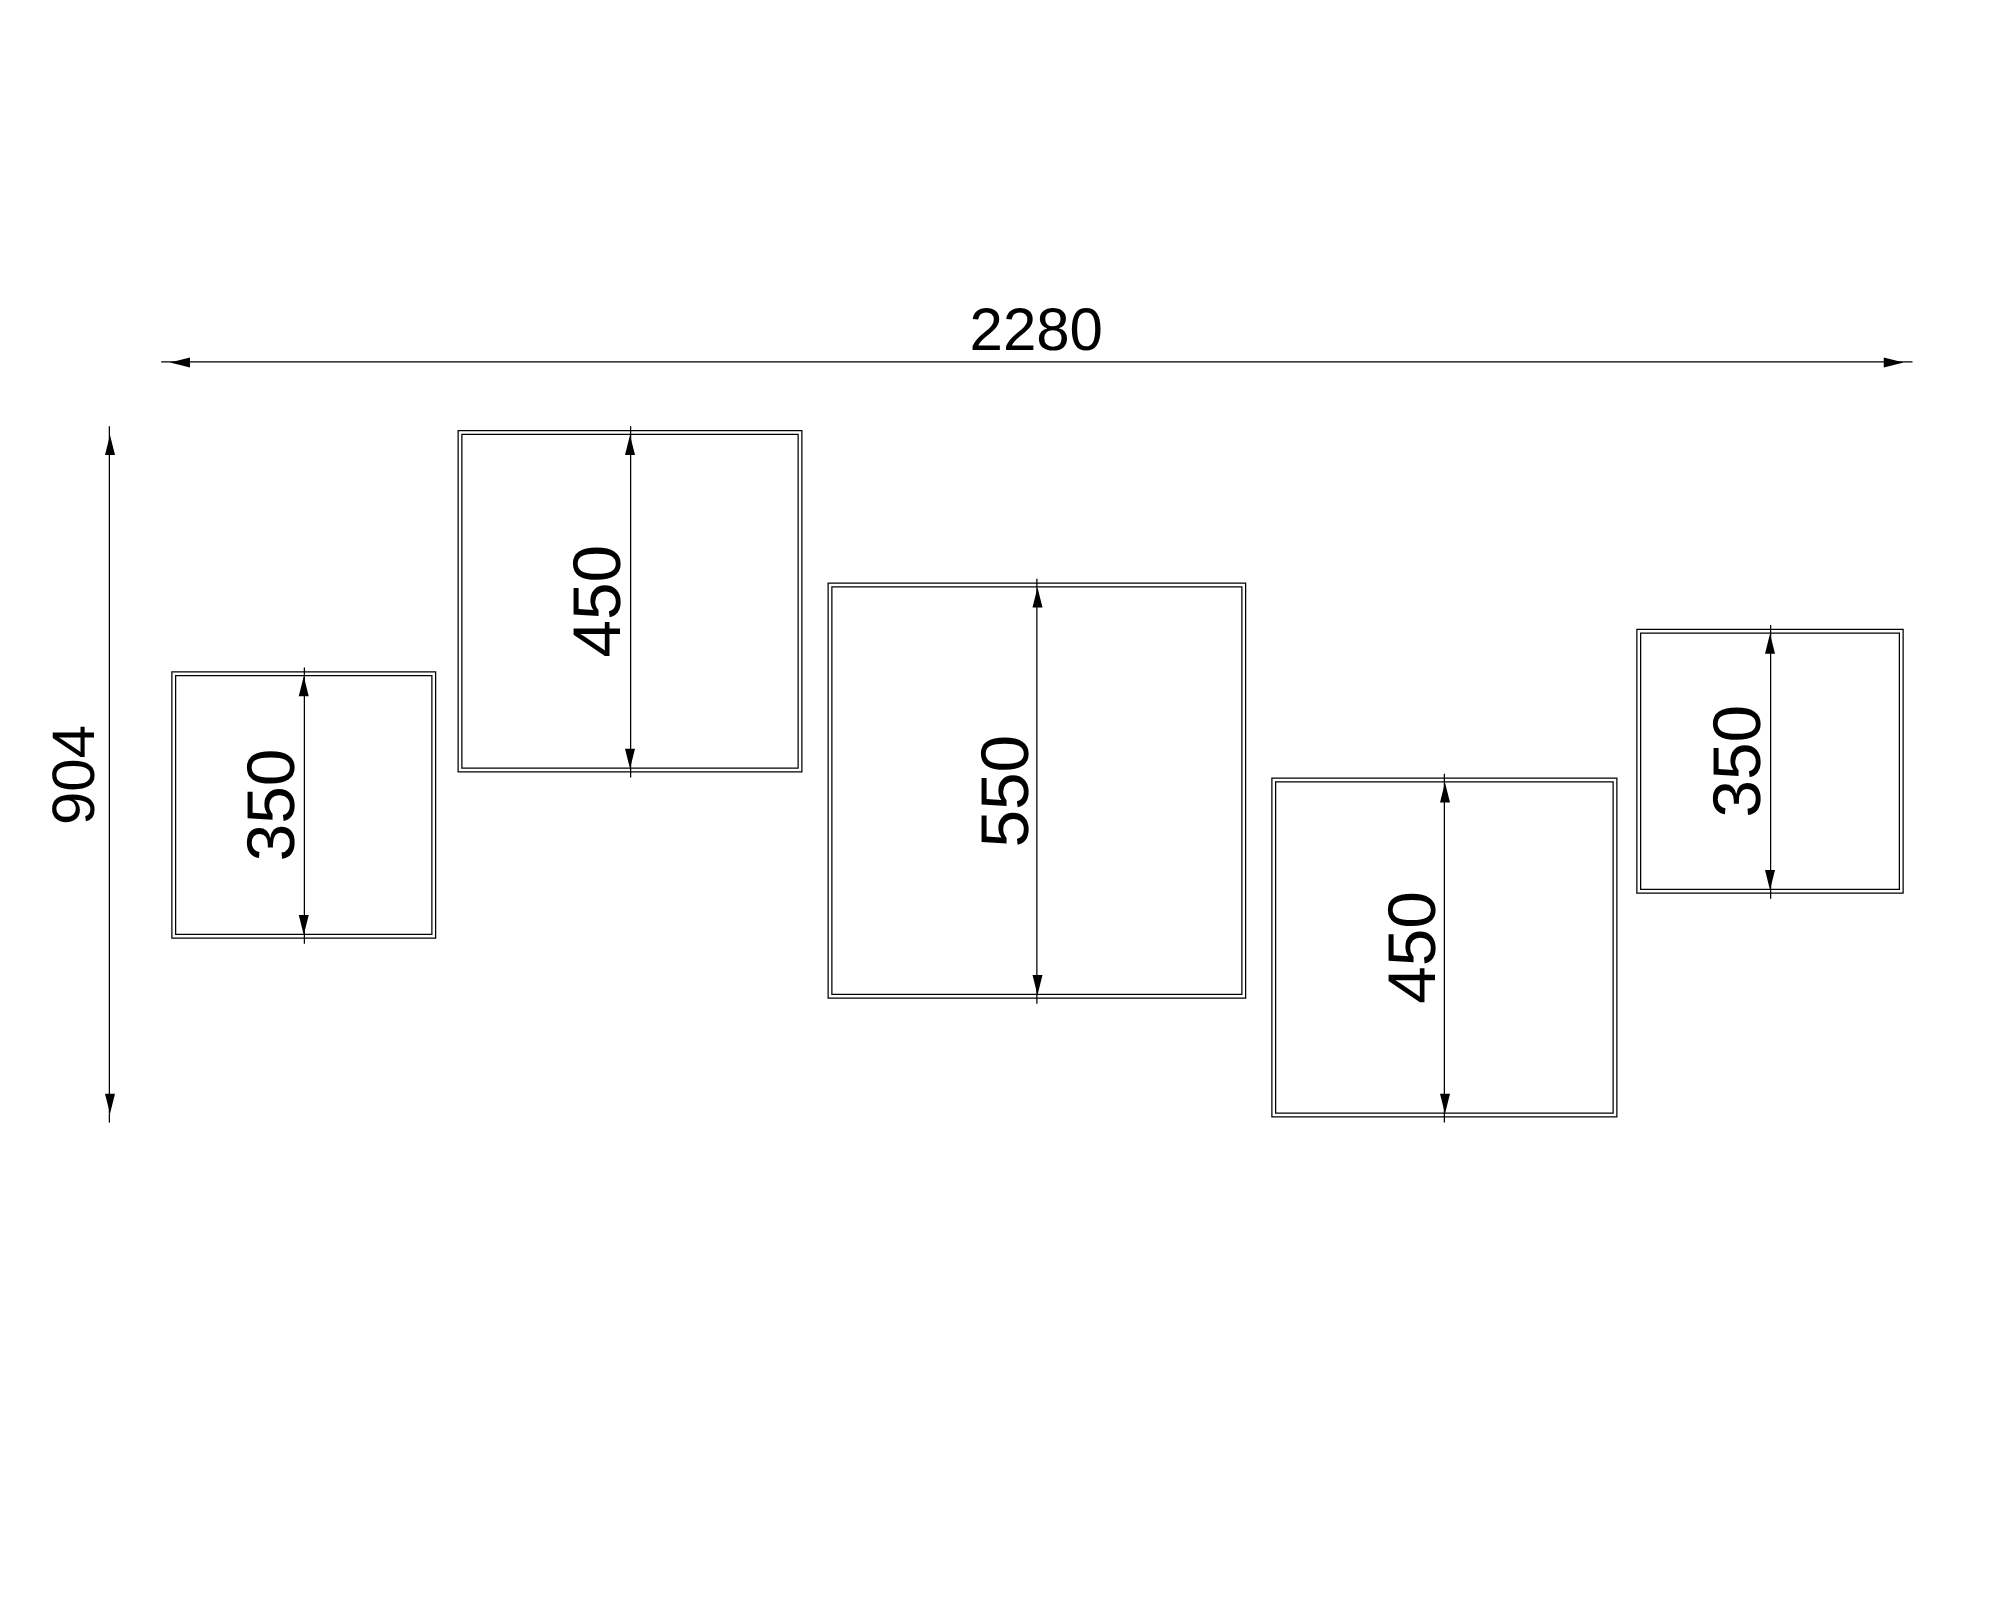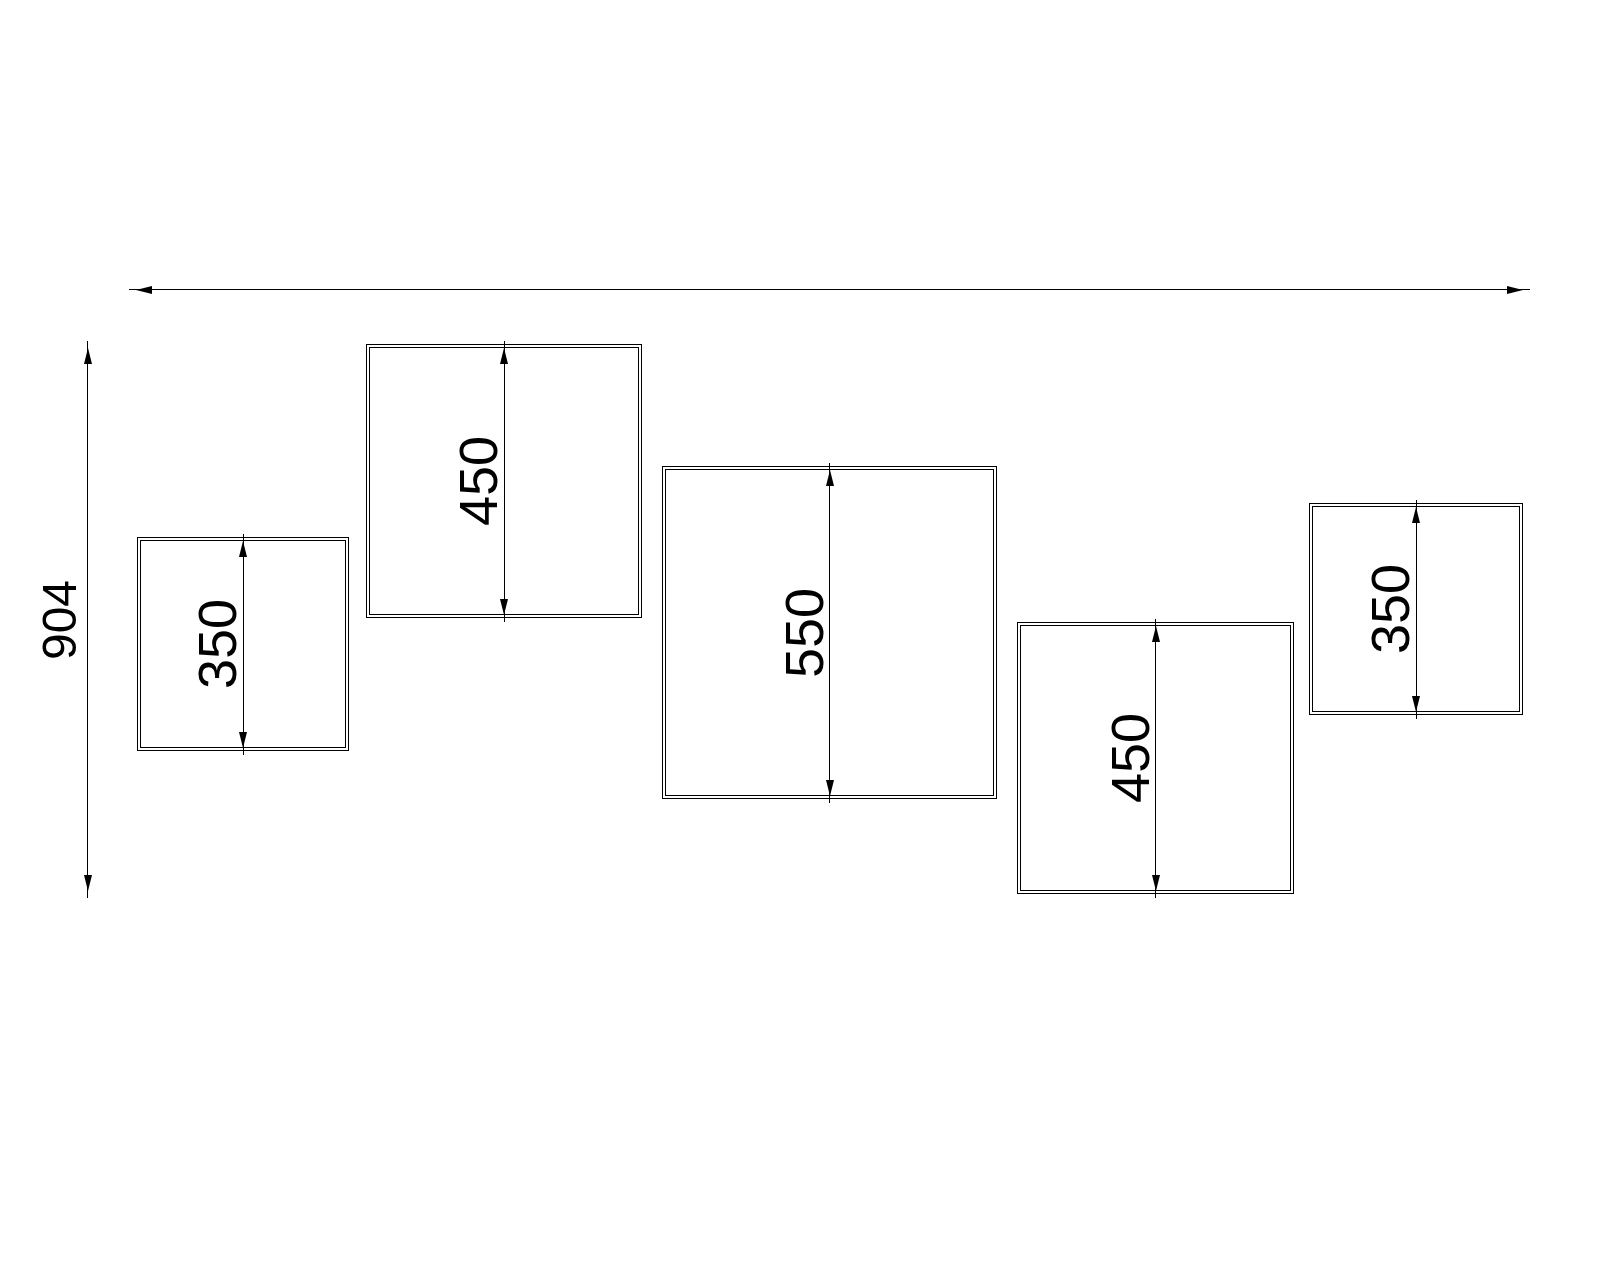--- a/index.html
+++ b/index.html
@@ -53,20 +53,21 @@
 </style>
 </head>
 <body>
 
 <div class="canvas">
 
   <div class="hline dim-width">
     <span class="tail-l"></span>
     <span class="tail-r"></span>
   </div>
+  <div class="dim-text width-label">2280</div>
 
   <div class="vline dim-height">
     <span class="tail-t"></span>
     <span class="tail-b"></span>
   </div>
   <div class="dim-text height-label">904</div>
 
   <div class="panel p1">
     <div class="inner"></div>
     <div class="vline">

